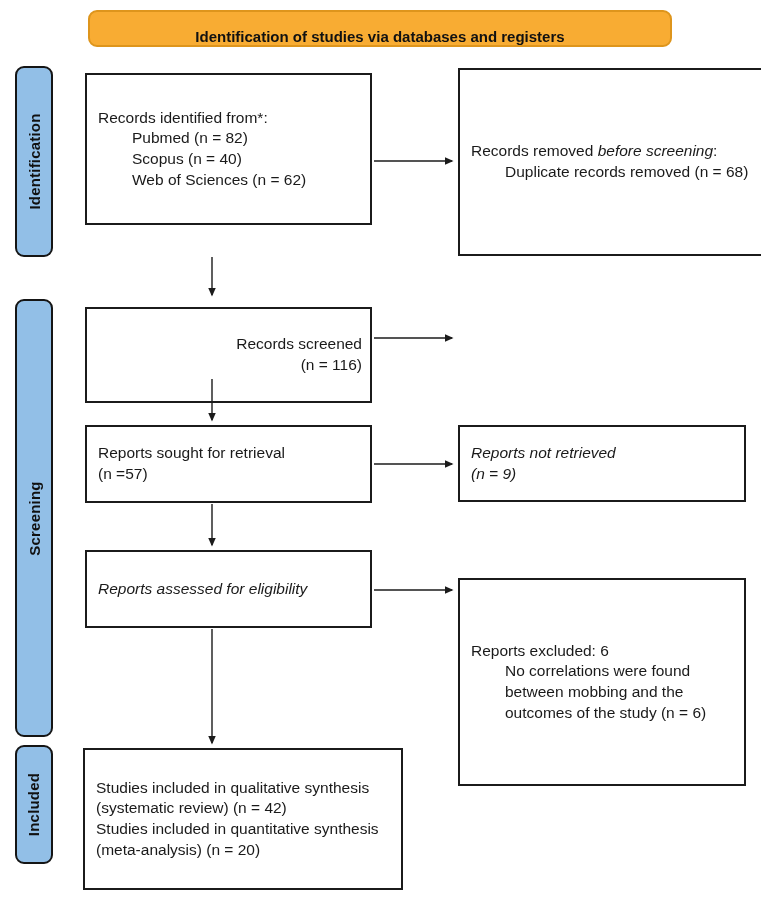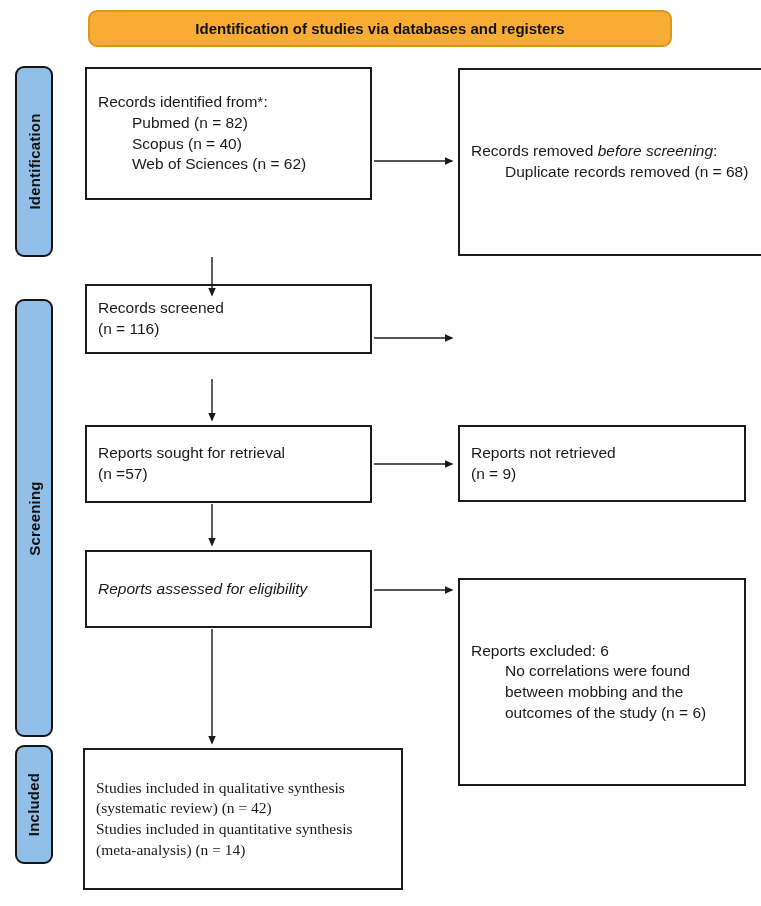--- a/index.html
+++ b/index.html
@@ -16,21 +16,21 @@
     background: #ffffff;
   }
   
   .banner {
     position: absolute;
     left: 88px; top: 10px; width: 584px; height: 37px;
     background: #F8AC33;
     border: 2px solid #DE951C;
     border-radius: 9px;
     box-sizing: border-box;
-    display: flex; align-items: center; justify-content: center;
+    display: flex; align-items: flex-end; justify-content: center;
     font-weight: bold; font-size: 15px; color: #111;
   }
   
   .stage {
     position: absolute;
     width: 38px;
     background: #92BFE7;
     border: 2px solid #151515;
     border-radius: 9px;
     box-sizing: border-box;
@@ -75,60 +75,60 @@
   <div class="stage" style="left:15px; top:66px; height:191px;">
     <span class="stage-label">Identification</span>
   </div>
   <div class="stage" style="left:15px; top:299px; height:438px;">
     <span class="stage-label">Screening</span>
   </div>
   <div class="stage" style="left:15px; top:745px; height:119px;">
     <span class="stage-label">Included</span>
   </div>
 
-  <div class="fbox" style="left:85px; top:67px; width:287px; height:133px;">
+  <div class="fbox" style="left:85px; top:73px; width:287px; height:152px;">
     <div class="line">Records identified from*:</div>
     <div class="line indent">Pubmed (n = 82)</div>
     <div class="line indent">Scopus (n = 40)</div>
     <div class="line indent">Web of Sciences (n = 62)</div>
   </div>
 
   <div class="fbox" style="left:458px; top:68px; width:308px; height:188px;">
     <div class="line"><span>Records removed </span><span class="em">before screening</span><span>:</span></div>
     <div class="line indent">Duplicate records removed  (n = 68)</div>
   </div>
 
-  <div class="fbox" style="left:85px; top:284px; width:287px; height:70px;">
+  <div class="fbox" style="left:85px; top:307px; width:287px; height:96px;text-align:right;">
     <div class="line">Records screened</div>
     <div class="line">(n = 116)</div>
   </div>
 
 
   <div class="fbox" style="left:85px; top:425px; width:287px; height:78px;">
     <div class="line">Reports sought for retrieval</div>
     <div class="line">(n =57)</div>
   </div>
 
-  <div class="fbox" style="left:458px; top:425px; width:288px; height:77px;">
+  <div class="fbox" style="left:458px; top:425px; width:288px; height:77px;font-style:italic;">
     <div class="line">Reports not retrieved</div>
     <div class="line">(n = 9)</div>
   </div>
 
   <div class="fbox" style="left:85px; top:550px; width:287px; height:78px;font-style:italic;">
     <div class="line">Reports assessed for eligibility</div>
   </div>
 
   <div class="fbox" style="left:458px; top:578px; width:288px; height:208px;">
     <div class="line">Reports excluded: 6</div>
     <div class="line indent">No correlations were found between mobbing and the outcomes of the study (n = 6)</div>
   </div>
 
-  <div class="fbox" style="left:83px; top:748px; width:320px; height:142px;font-family:Liberation Serif, serif;">
+  <div class="fbox" style="left:83px; top:748px; width:320px; height:142px;">
     <div class="line">Studies included in qualitative synthesis (systematic review) (n = 42)</div>
-    <div class="line">Studies included in quantitative synthesis (meta-analysis) (n = 14)</div>
+    <div class="line">Studies included in quantitative synthesis (meta-analysis) (n = 20)</div>
   </div>
 
   <svg id="arrows" viewBox="0 0 761 906" xmlns="http://www.w3.org/2000/svg">
     <defs>
       <marker id="ah" markerWidth="9" markerHeight="8" refX="7.5" refY="4" orient="auto" markerUnits="userSpaceOnUse">
         <path d="M0,0 L9,4 L0,8 z" fill="#1b1b1b"></path>
       </marker>
     </defs>
     <path d="M374,161 H452" stroke="#1b1b1b" stroke-width="1.4" fill="none" marker-end="url(#ah)"></path>
     <path d="M212,257 V295" stroke="#1b1b1b" stroke-width="1.4" fill="none" marker-end="url(#ah)"></path>

